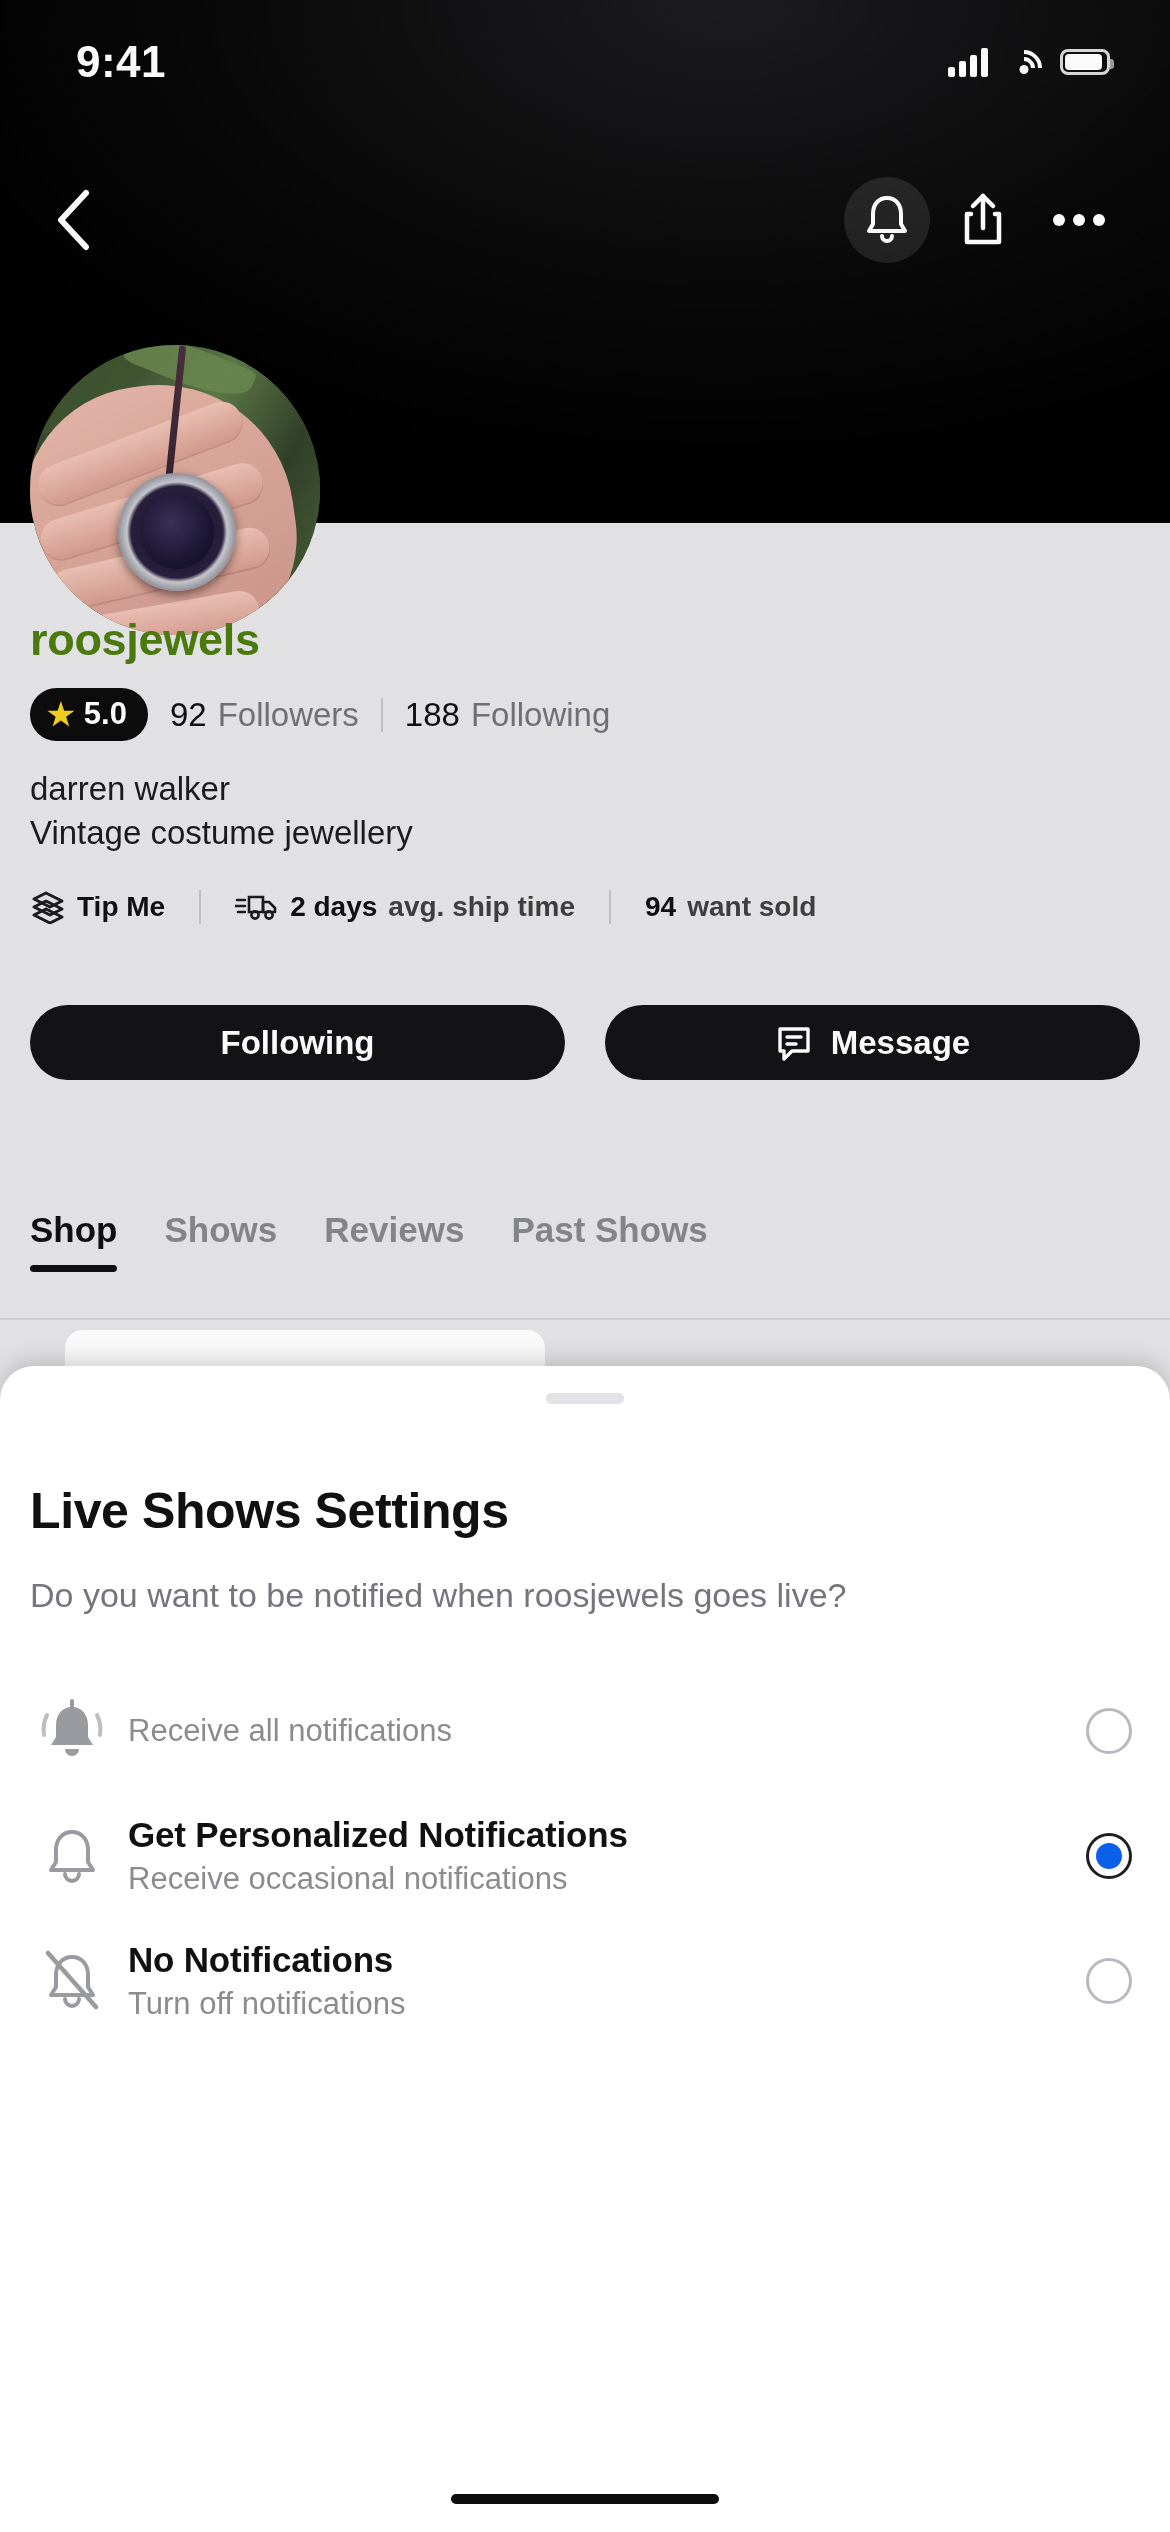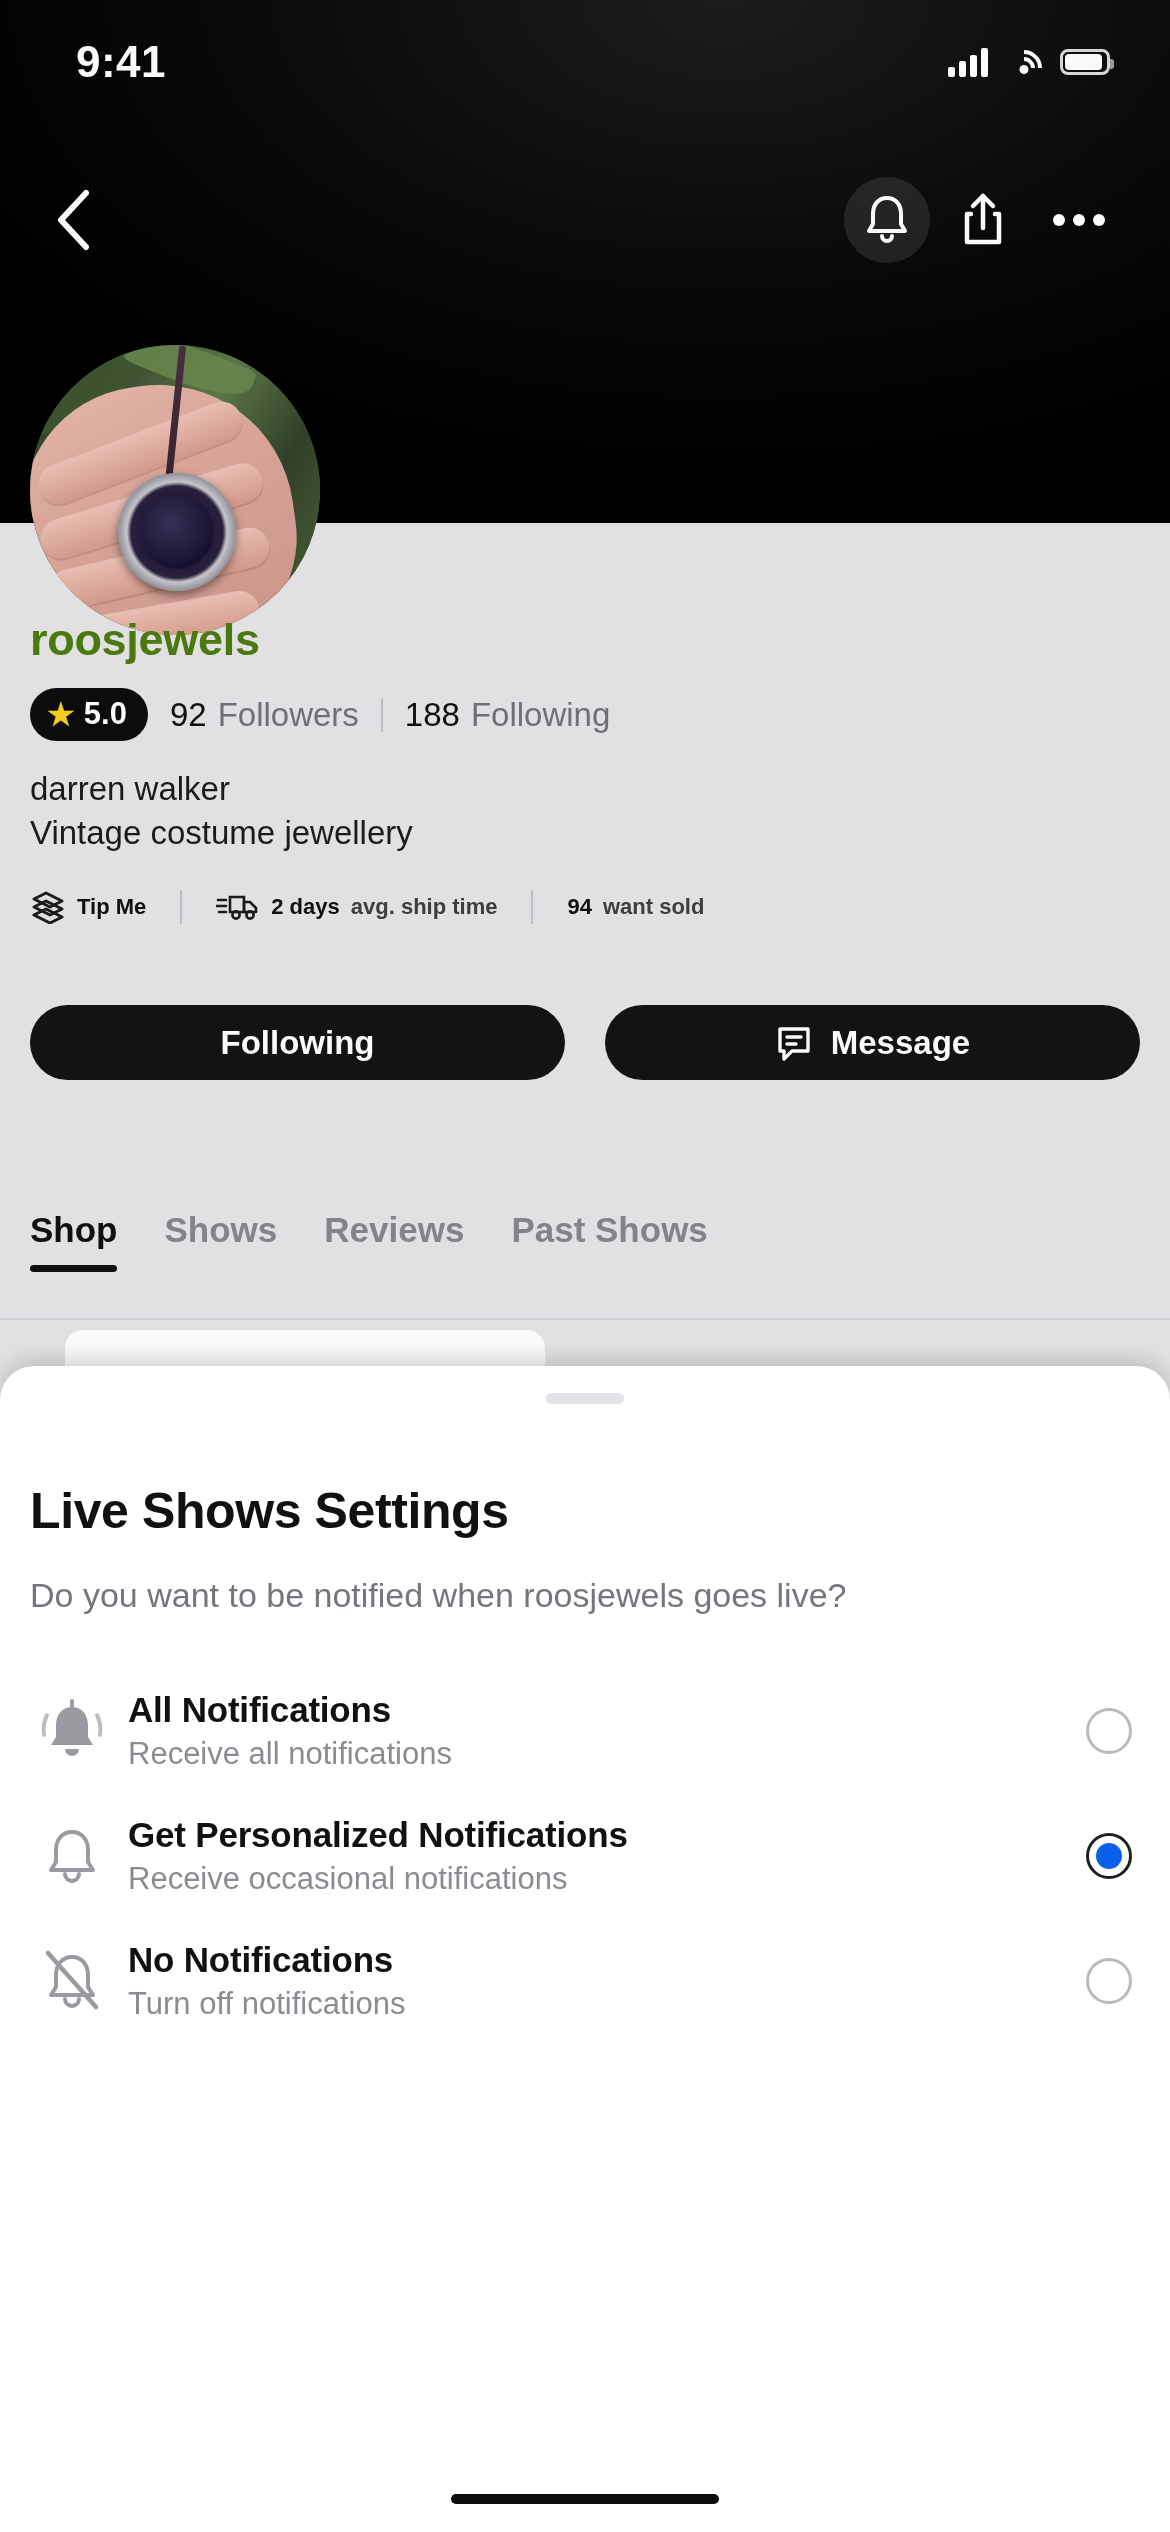--- a/index.html
+++ b/index.html
@@ -146,21 +146,21 @@
     font-size:33px; color:#1c1c1e;
   }
   .p-bio{
     position:absolute; top:814px; left:30px;
     font-size:33px; color:#1c1c1e;
   }
 
   .p-meta{
     position:absolute; top:890px; left:30px; right:20px;
     display:flex; align-items:center; gap:34px;
-    font-size:22px;
+    font-size:28px;
   }
   .meta-item{ display:flex; align-items:center; gap:11px; white-space:nowrap; }
   .meta-strong{ font-weight:700; color:#111; }
   .meta-soft{ color:#404040;font-weight:bold; }
 
   
   .p-actions{
     position:absolute; top:1005px; left:30px; right:30px;
     display:flex; gap:40px;
   }
@@ -408,21 +408,20 @@
       <div class="opt-icon">
         <svg width="68" height="72" viewBox="0 0 68 72">
           <path d="M34 12 C24 12 18 20 18 30 v12 l-5 8 h42 l-5 -8 V30 c0 -10 -6 -18 -16 -18 z" fill="#9a9aa1"></path>
           <path d="M27 54 a7 7 0 0 0 14 0" fill="#9a9aa1"></path>
           <path d="M34 12 v-6" stroke="#9a9aa1" stroke-width="4" stroke-linecap="round"></path>
           <path d="M9 20 C6 26 5 33 6 40" fill="none" stroke="#bdbdc4" stroke-width="4" stroke-linecap="round"></path>
           <path d="M59 20 C62 26 63 33 62 40" fill="none" stroke="#bdbdc4" stroke-width="4" stroke-linecap="round"></path>
         </svg>
       </div>
       <div class="opt-texts">
-        <div class="opt-title">All Notifications</div>
         <div class="opt-desc">Receive all notifications</div>
       </div>
       <div class="radio"></div>
     </div>
 
     <div class="opt-row">
       <div class="opt-icon">
         <svg width="68" height="72" viewBox="0 0 68 72">
           <path d="M34 12 C24 12 18 20 18 30 v12 l-5 8 h42 l-5 -8 V30 c0 -10 -6 -18 -16 -18 z" fill="none" stroke="#9a9aa1" stroke-width="4" stroke-linejoin="round"></path>
           <path d="M27 54 a7 7 0 0 0 14 0" fill="none" stroke="#9a9aa1" stroke-width="4" stroke-linecap="round"></path>

